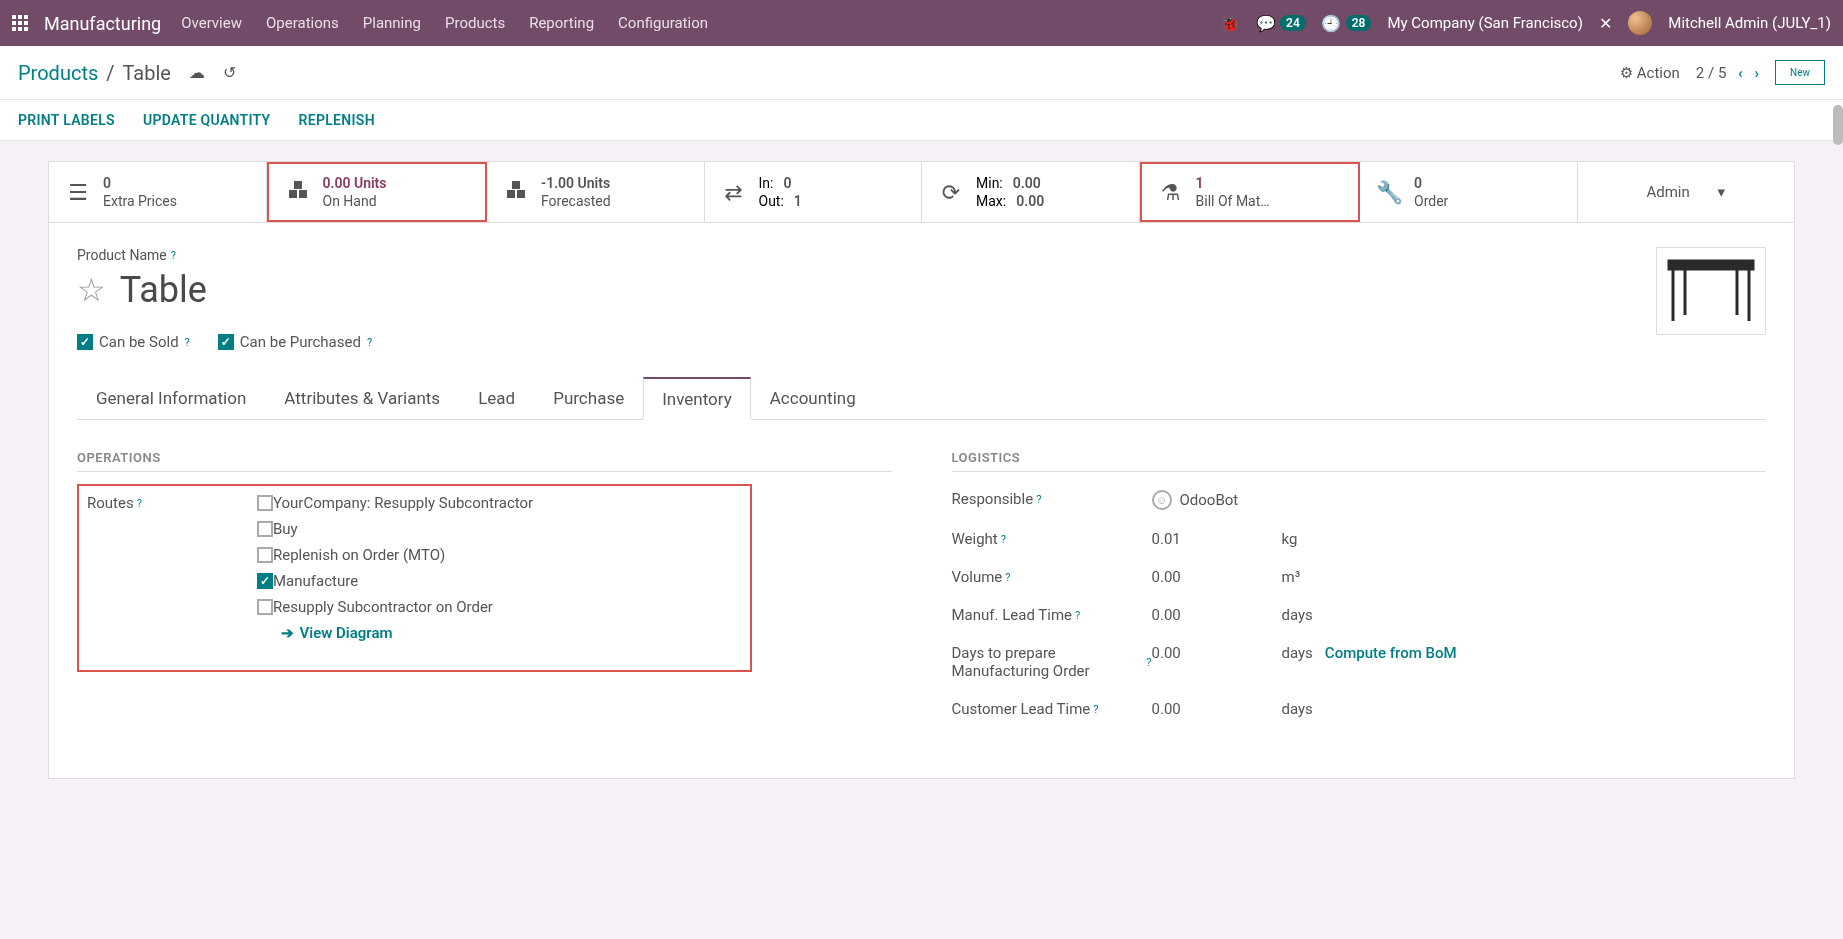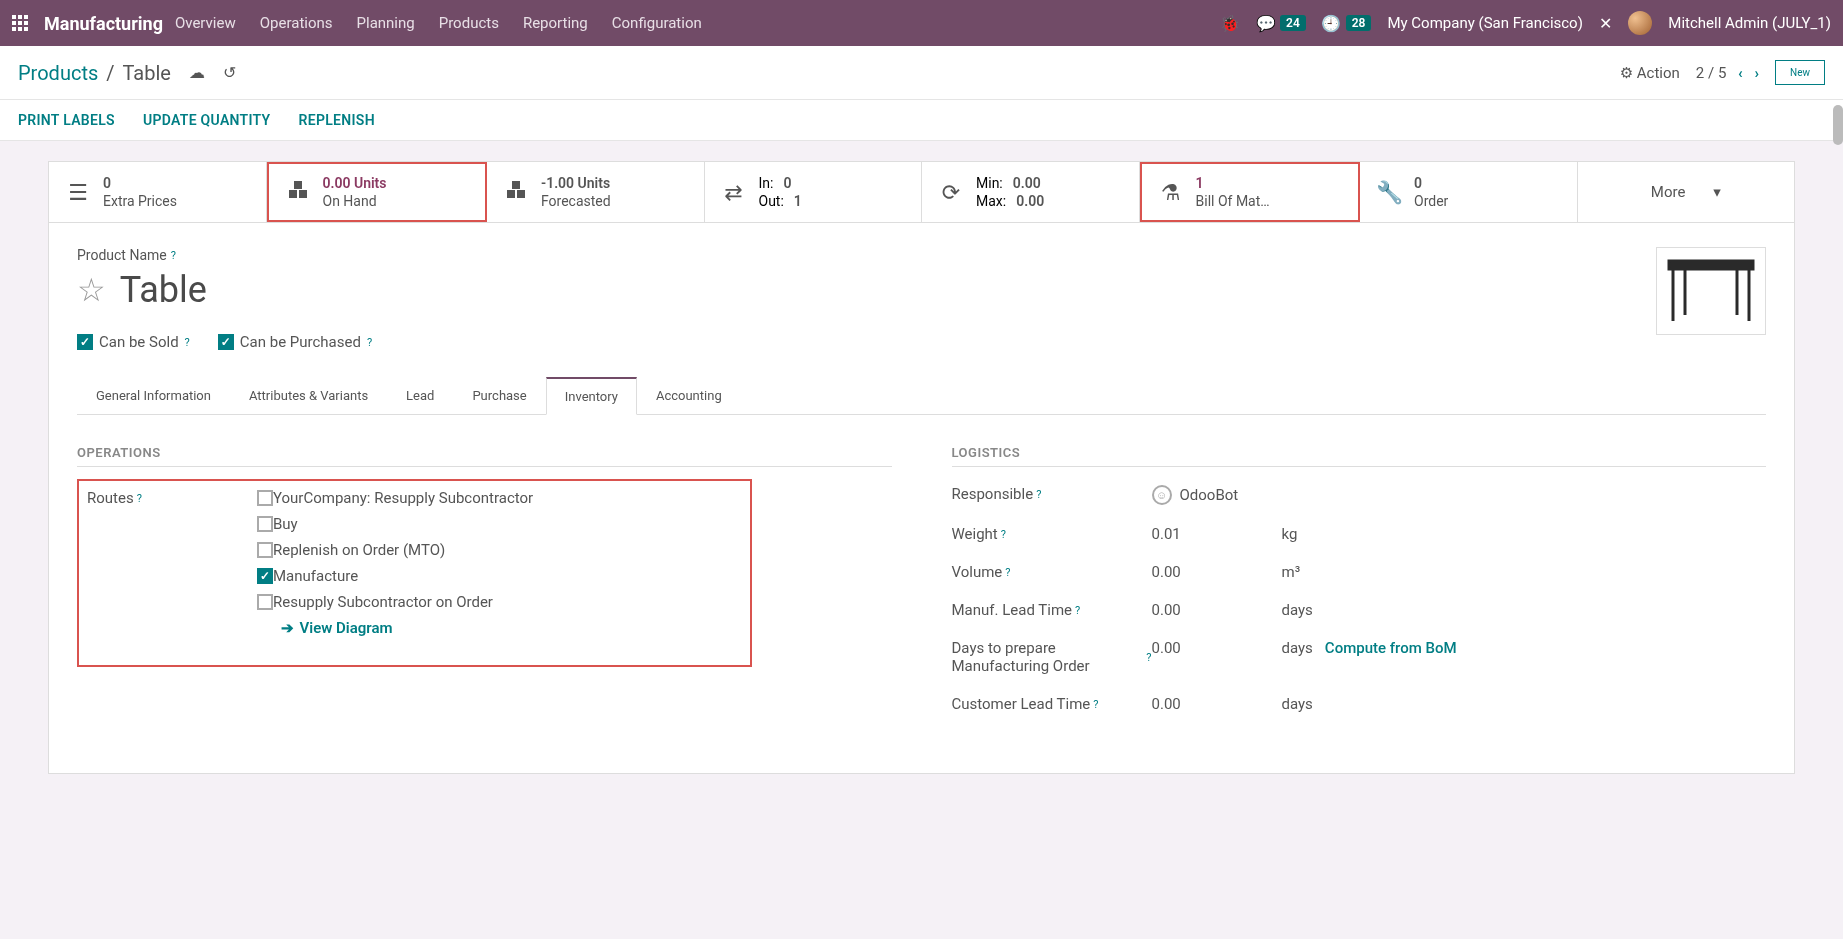--- a/index.html
+++ b/index.html
@@ -1,25 +1,25 @@
 <!DOCTYPE html>
 <html><head>
 <meta charset="utf-8">
 <style>
 * { box-sizing: border-box; margin: 0; padding: 0; font-family: -apple-system, BlinkMacSystemFont, "Segoe UI", Roboto, "Helvetica Neue", Arial, sans-serif; }
 body { background: #f5f1f6; }
 .topbar { background: #714b67; color: #fff; display: flex; align-items: center; height: 46px; padding: 0 12px; font-size: 15px; }
 .topbar .apps-icon { display: grid; grid-template-columns: repeat(3,4px); grid-template-rows: repeat(3,4px); gap: 2px; margin-right: 16px; cursor: pointer; }
 .topbar .apps-icon span { width:4px; height:4px; background:#fff; }
-.topbar .app-name { font-size: 18px; font-weight: 700; margin-right: 12px; }
+.topbar .app-name { font-size: 18px; font-weight: 400; margin-right: 20px; }
 .topbar .nav { display: flex; gap: 24px; }
 .topbar .nav a { color: #e8dfe6; text-decoration: none; cursor: pointer; }
 .topbar .spacer { flex: 1; }
 .topbar .rhs { display: flex; align-items: center; gap: 16px; }
-.topbar .pill { background: #016e6c; color:#fff; font-size:12px; padding:1px 6px; border-radius:3px; font-weight:600; }
+.topbar .pill { background: #016e6c; color:#fff; font-size:12px; padding:1px 6px; border-radius:8px; font-weight:600; }
 .topbar .icon { font-size:16px; cursor:pointer; }
 .topbar .avatar { width:24px; height:24px; border-radius:50%; background: radial-gradient(circle at 30% 30%, #f0c090, #a06030); }
 .bread-row { background:#fff; display:flex; align-items:center; padding: 14px 18px; border-bottom:1px solid #e5e5e5; }
 .bread-row .crumb-link { color:#017e84; font-size:20px; cursor:pointer; }
 .bread-row .crumb-sep { color:#555; font-size:20px; margin:0 8px; }
 .bread-row .crumb-current { color:#555; font-size:20px; }
 .bread-row .bread-icons { display:flex; gap:18px; margin-left:18px; color:#555; }
 .bread-row .right { margin-left:auto; display:flex; align-items:center; gap:16px; color:#555; }
 .bread-row .action { cursor:pointer; font-size:15px; }
 .bread-row .pager { font-size:15px; }
@@ -47,21 +47,21 @@
 .form .title-text { font-size:36px; color:#4a4a4a; }
 .form .prod-img { position:absolute; right:0; top:0; width:110px; height:88px; border:1px solid #ddd; display:flex; align-items:center; justify-content:center; }
 .form .head-rel { position:relative; }
 .form .check-row { display:flex; gap:28px; margin-top:22px; font-size:15px; color:#555; }
 .form .check-row label { display:flex; align-items:center; gap:6px; }
 .form .checkbox { width:16px; height:16px; border:2px solid #017e84; display:inline-flex; align-items:center; justify-content:center; cursor:pointer; }
 .form .checkbox.checked { background:#017e84; }
 .form .checkbox.checked::after { content:"✓"; color:#fff; font-size:12px; font-weight:bold; }
 .form .checkbox.unchecked { border-color:#aaa; }
 .tabs { display:flex; border-bottom:1px solid #ddd; margin-top:26px; }
-.tabs .tab { padding:10px 18px; font-size:13px; color:#555; cursor:pointer; border:1px solid transparent; border-bottom:none; margin-bottom:-1px; }
+.tabs .tab { padding:10px 18px; font-size:17px; color:#555; cursor:pointer; border:1px solid transparent; border-bottom:none; margin-bottom:-1px; }
 .tabs .tab.active { border:1px solid #ddd; border-top:2px solid #714b67; border-bottom:1px solid #fff; background:#fff; }
 .tab-content { display:flex; gap:60px; margin-top:30px; }
 .col { flex:1; }
 .section-title { font-size:13px; font-weight:600; color:#888; letter-spacing:0.5px; border-bottom:1px solid #ddd; padding-bottom:6px; margin-bottom:18px; }
 .routes-box { border:2px solid #d9534f; padding: 8px 12px 18px 8px; margin-right:140px; margin-top:-6px; }
 .field-row { display:flex; font-size:15px; color:#555; margin-bottom:10px; align-items:flex-start; }
 .field-row .flabel { width:170px; flex-shrink:0; display:flex; align-items:center; gap:3px; }
 .routes-list label { display:flex; align-items:center; gap:0; margin-bottom:8px; font-size:15px; color:#555; }
 .view-diagram { color:#017e84; font-weight:600; cursor:pointer; display:flex; align-items:center; gap:6px; margin-left:24px; }
 .logistics .field-row { margin-bottom:20px; }
@@ -215,21 +215,21 @@
         </div>
   </div>
   <div class="stat-item">
     <span class="si-icon">🔧</span>
     <div class="si-text">
           <span class="l1">0</span>
           <span class="l2">Order</span>
         </div>
   </div>
   <div class="stat-item more">
-    <span>More</span>&nbsp;<span>▾</span>
+    <span>Admin</span>&nbsp;<span>▾</span>
   </div>
 </div>
 
 <div class="form">
   <div class="head-rel">
     <div class="pname-label">
           <span>Product Name</span>
           <span class="help-q">?</span>
         </div>
     <div class="title-row">

